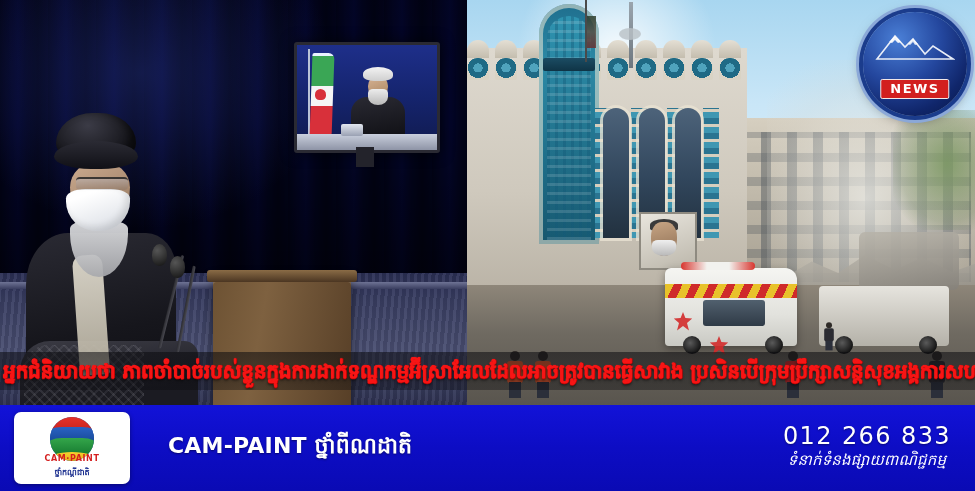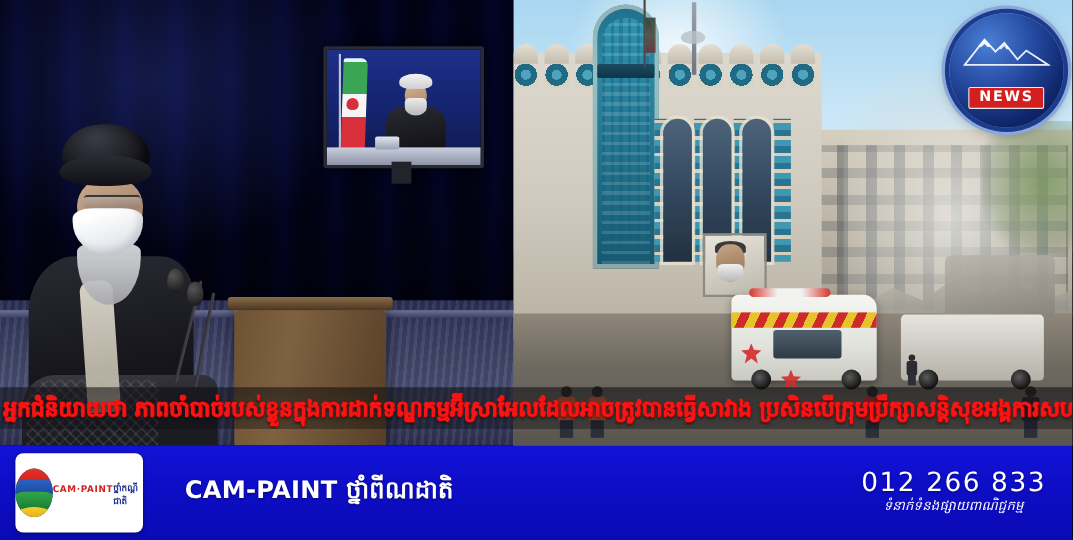--- a/index.html
+++ b/index.html
@@ -540,21 +540,21 @@
     display: flex;
     align-items: center;
   }
   .logo-card {
     margin-left: 14px;
     width: 116px; height: 72px;
     background: #ffffff;
     border-radius: 7px;
     box-shadow: 0 1px 4px rgba(0,0,0,0.4);
     display: flex;
-    flex-direction: row;
+    flex-direction: column;
     align-items: center;
     justify-content: center;
     position: relative;
   }
   .paint-circle {
     position: relative;
     width: 44px; height: 44px;
     border-radius: 50%;
     overflow: hidden;
     background: #1b53b0;
@@ -613,21 +613,21 @@
     color: #ffffff;
   }
   #phone-number {
     font-size: 24px;
     font-weight: normal;
     letter-spacing: 1.4px;
     line-height: 1.05;
     text-shadow: 0 1px 2px rgba(0,0,0,0.4);
   }
   #contact-sub {
-    font-size: 12px;
+    font-size: 15px;
     font-style: italic;
     letter-spacing: .2px;
     margin-top: 1px;
   }
 </style>
 </head>
 <body>
 
 <div id="stage">
 

